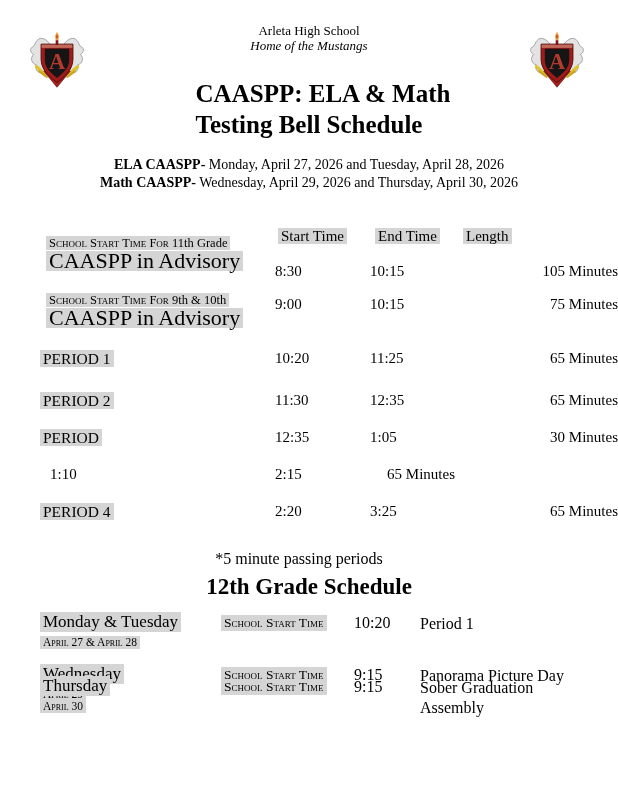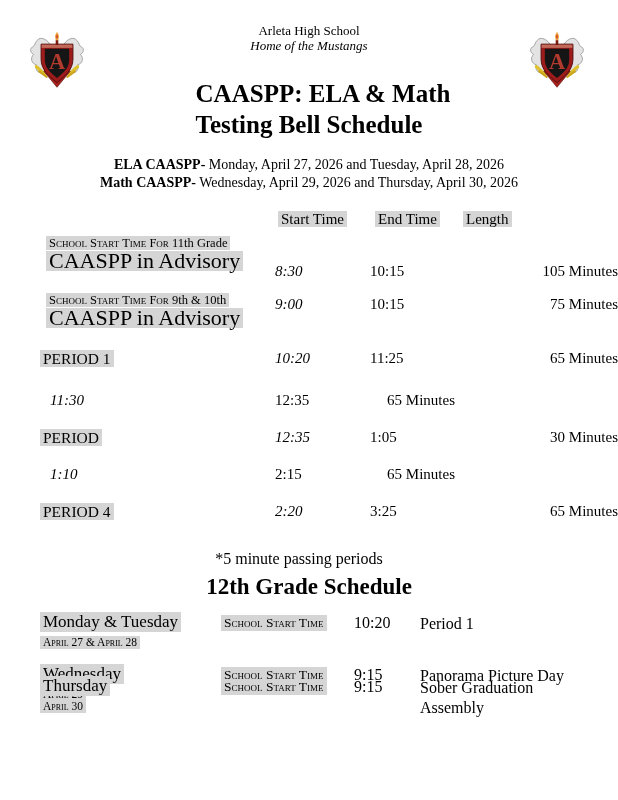--- a/index.html
+++ b/index.html
@@ -18,31 +18,31 @@
   .dateline1{top:156px;font-size:14px;line-height:17px;}
   .dateline2{top:174px;font-size:14px;line-height:17px;}
   .crest{width:58px;height:60px;}
   .crest-left{left:28px;top:31px;}
   .crest-right{left:528px;top:31px;}
 
   .brow{left:0;right:0;display:grid;grid-template-columns:225px 95px 95px 163px;padding-left:40px;}
   .bh{font-size:15px;}
   .bh .c2,.bh .c3{text-align:center;}
   .bh .c4{padding-left:8px;}
-  .cell-start{padding-left:10px;font-size:15px;font-style:italic;}
+  .cell-start{padding-left:10px;font-size:15px;}
   .cell-end{padding-left:10px;font-size:15px;}
   .cell-len{padding-left:8px;font-size:15px;text-align:right;}
   .t-low{padding-top:27px;}
   .t-high{padding-top:3px;}
   .lbl-small{font-size:12.5px;line-height:14px;display:block;}
   .sc{font-variant:small-caps;}
   .lbl-big{font-size:22px;line-height:20px;display:inline-block;margin-top:1px;}
   .caaspp-label{padding-left:6px;}
   .prow-label{font-size:15.5px;}
-  .row-hdr{top:211px;}
+  .row-hdr{top:228px;}
   .row-b0{top:236px;}
   .row-b1{top:293px;}
   .row-p1{top:350px;}
   .row-p2{top:392px;}
   .row-p3{top:429px;}
   .row-p4{top:466px;}
   .row-p5{top:503px;}
   .footnote{top:529px;left:0;right:20px;text-align:center;font-size:16px;margin-top:21px;}
   .g12-heading{top:573px;font-size:23px;line-height:27px;font-weight:bold;}
 
@@ -141,20 +141,21 @@
     <div class="cell-len t-high">75 Minutes</div>
   </div>
 
   <div class="abs brow row-p1">
     <div class="prow-label"><span class="hl">PERIOD 1</span></div>
     <div class="cell-start">10:20</div>
     <div class="cell-end">11:25</div>
     <div class="cell-len">65 Minutes</div>
   </div>
   <div class="abs brow row-p2">
+    <div class="prow-label"><span class="hl">PERIOD 2</span></div>
     <div class="cell-start">11:30</div>
     <div class="cell-end">12:35</div>
     <div class="cell-len">65 Minutes</div>
   </div>
   <div class="abs brow row-p3">
     <div class="prow-label"><span class="hl">PERIOD</span></div>
     <div class="cell-start">12:35</div>
     <div class="cell-end">1:05</div>
     <div class="cell-len">30 Minutes</div>
   </div>

